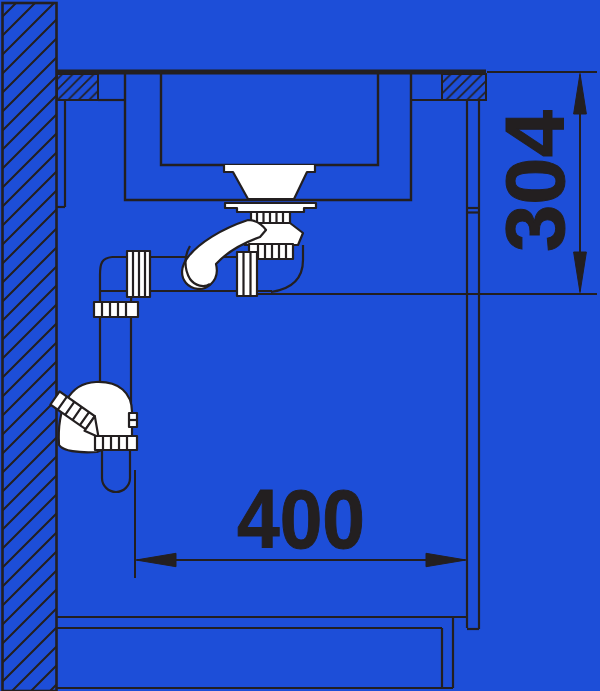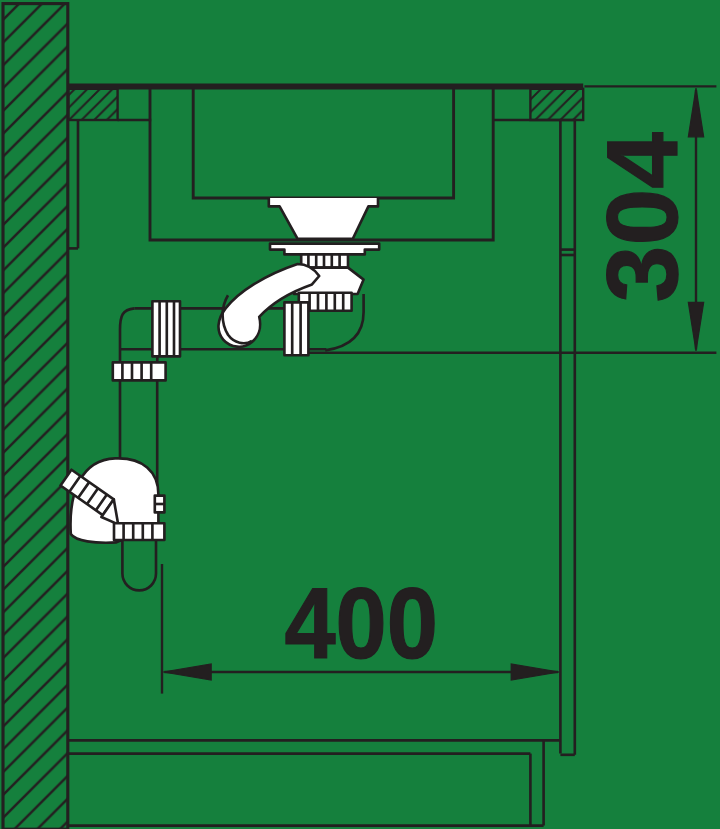--- a/index.html
+++ b/index.html
@@ -1,16 +1,16 @@
 <!DOCTYPE html>
 <html><head>
 <meta charset="utf-8">
 <style>
   html,body{margin:0;padding:0;background:#ffffff;}
-  .canvas{position:relative;width:600px;height:691px;background:#15803d;overflow:hidden;
+  .canvas{position:relative;width:600px;height:691px;background:#1d4ed8;overflow:hidden;
           font-family:"Liberation Sans", sans-serif;}
   svg{position:absolute;left:0;top:0;}
   text{font-family:"Liberation Sans", sans-serif;font-weight:700;fill:#231f20;}
 </style>
 </head>
 <body>
 
 <div class="canvas">
 <svg width="600" height="691" viewBox="0 0 600 691">
   <defs>

